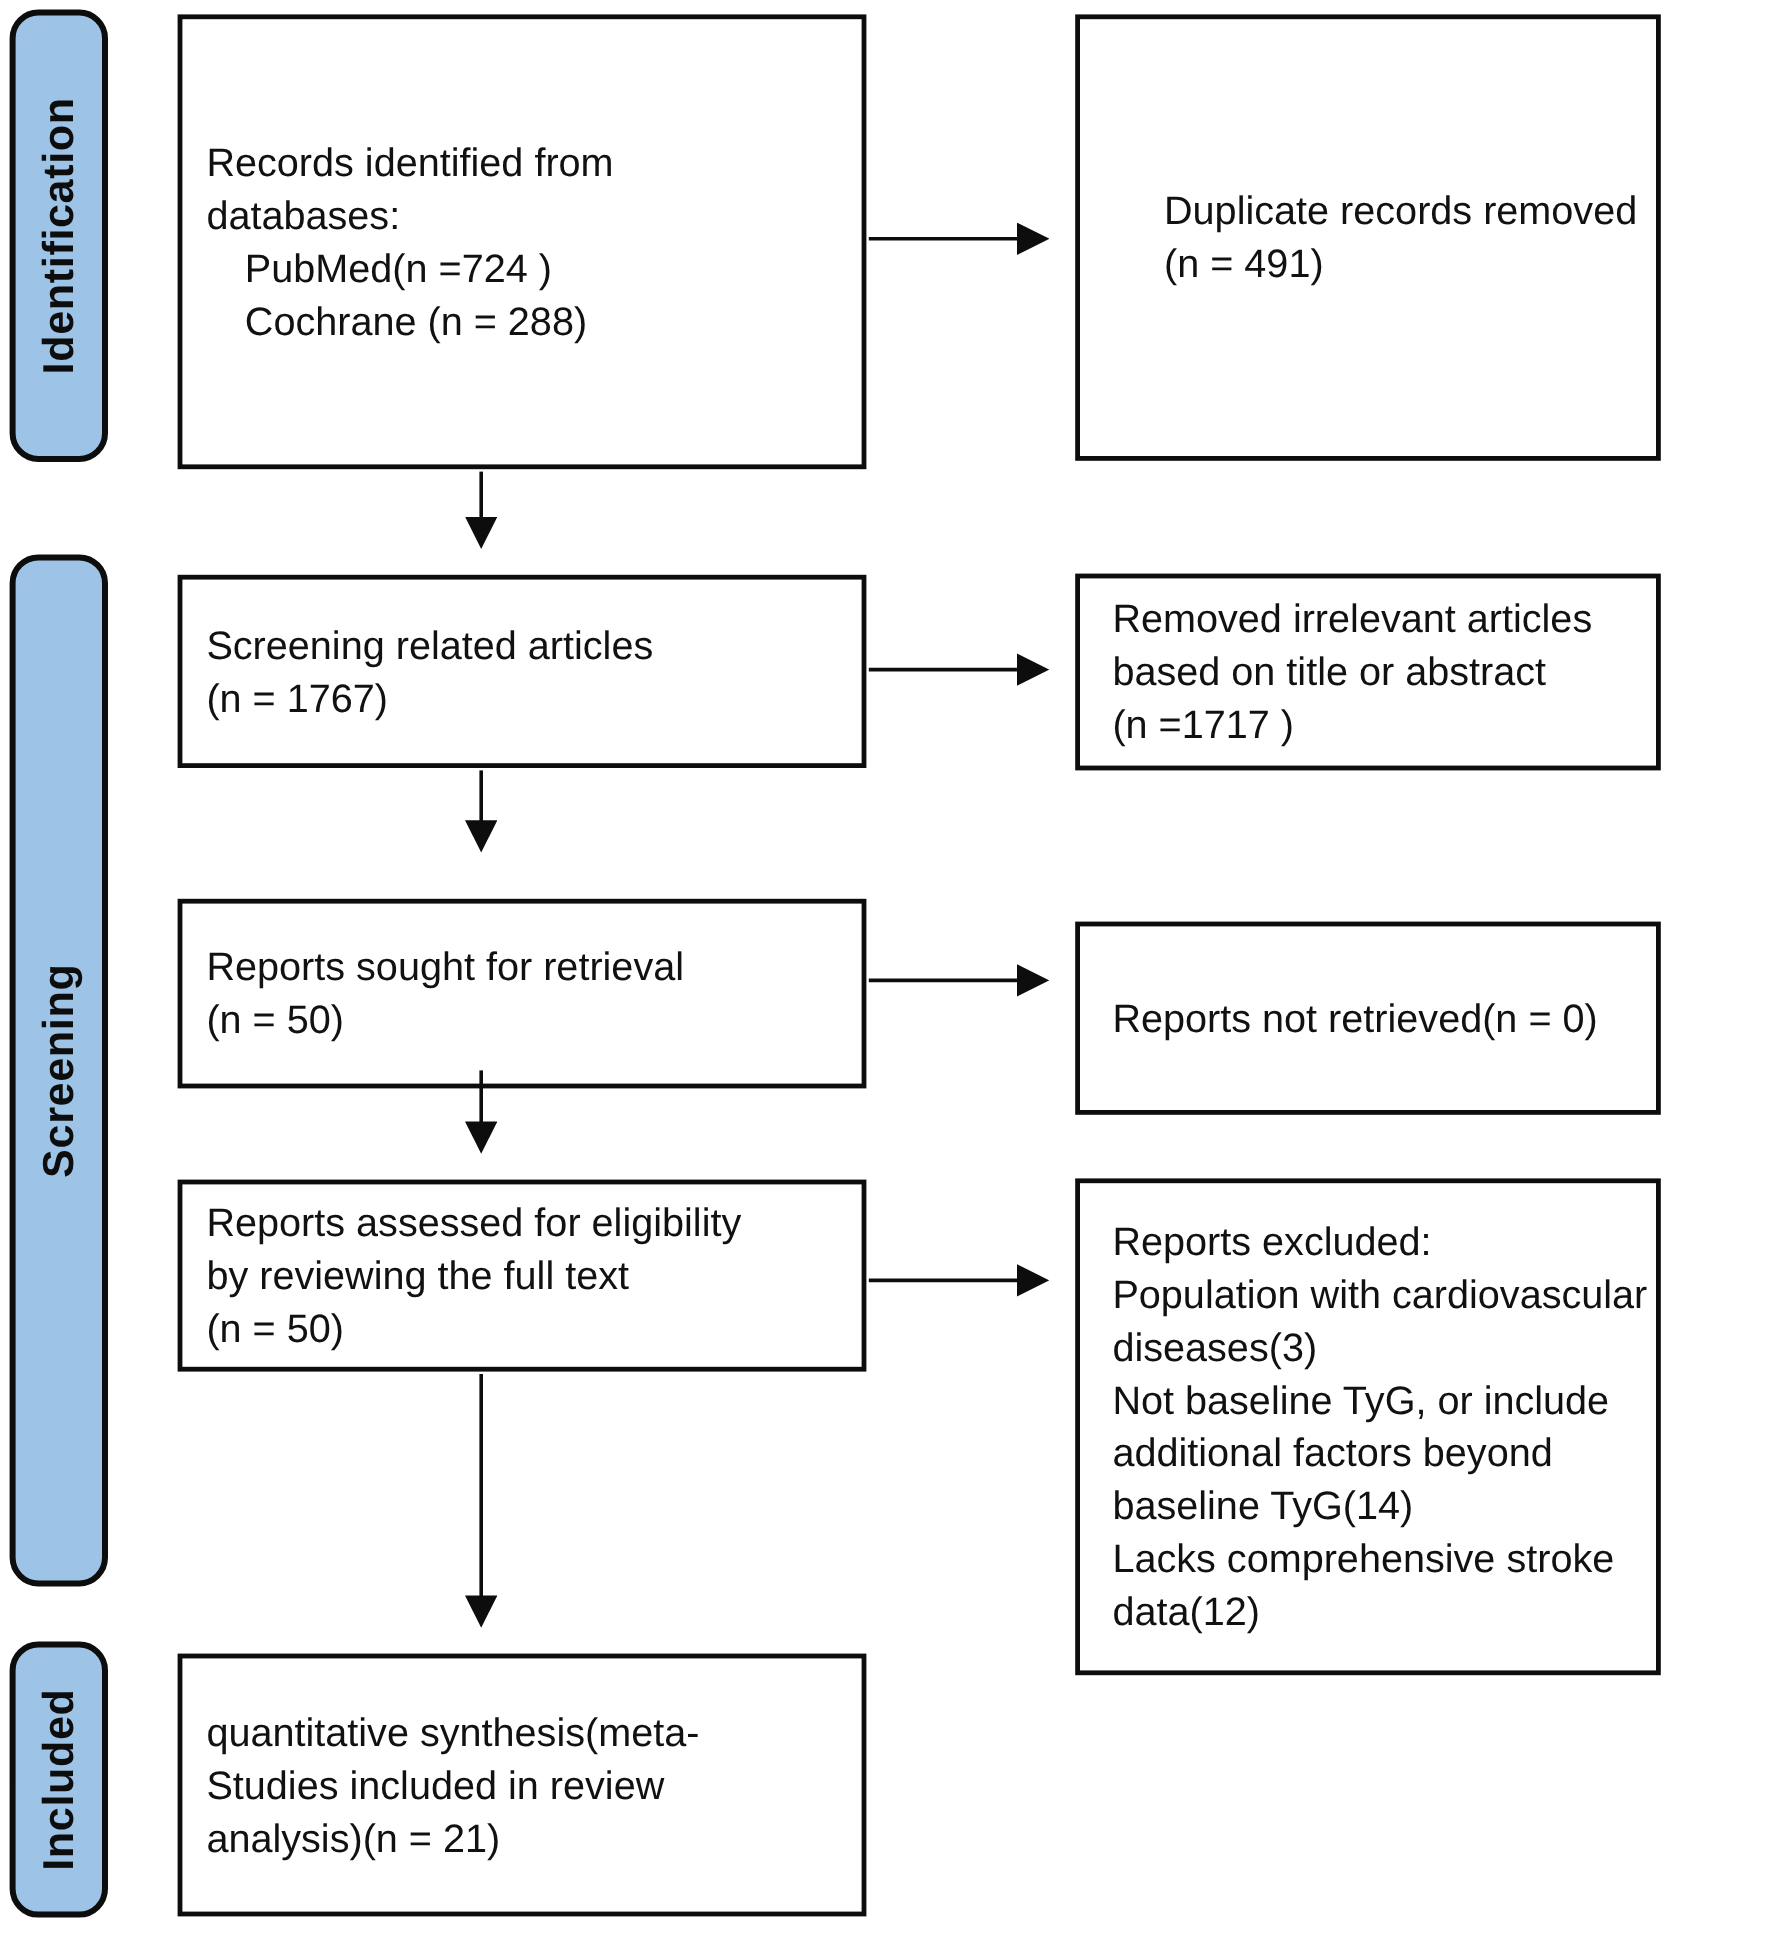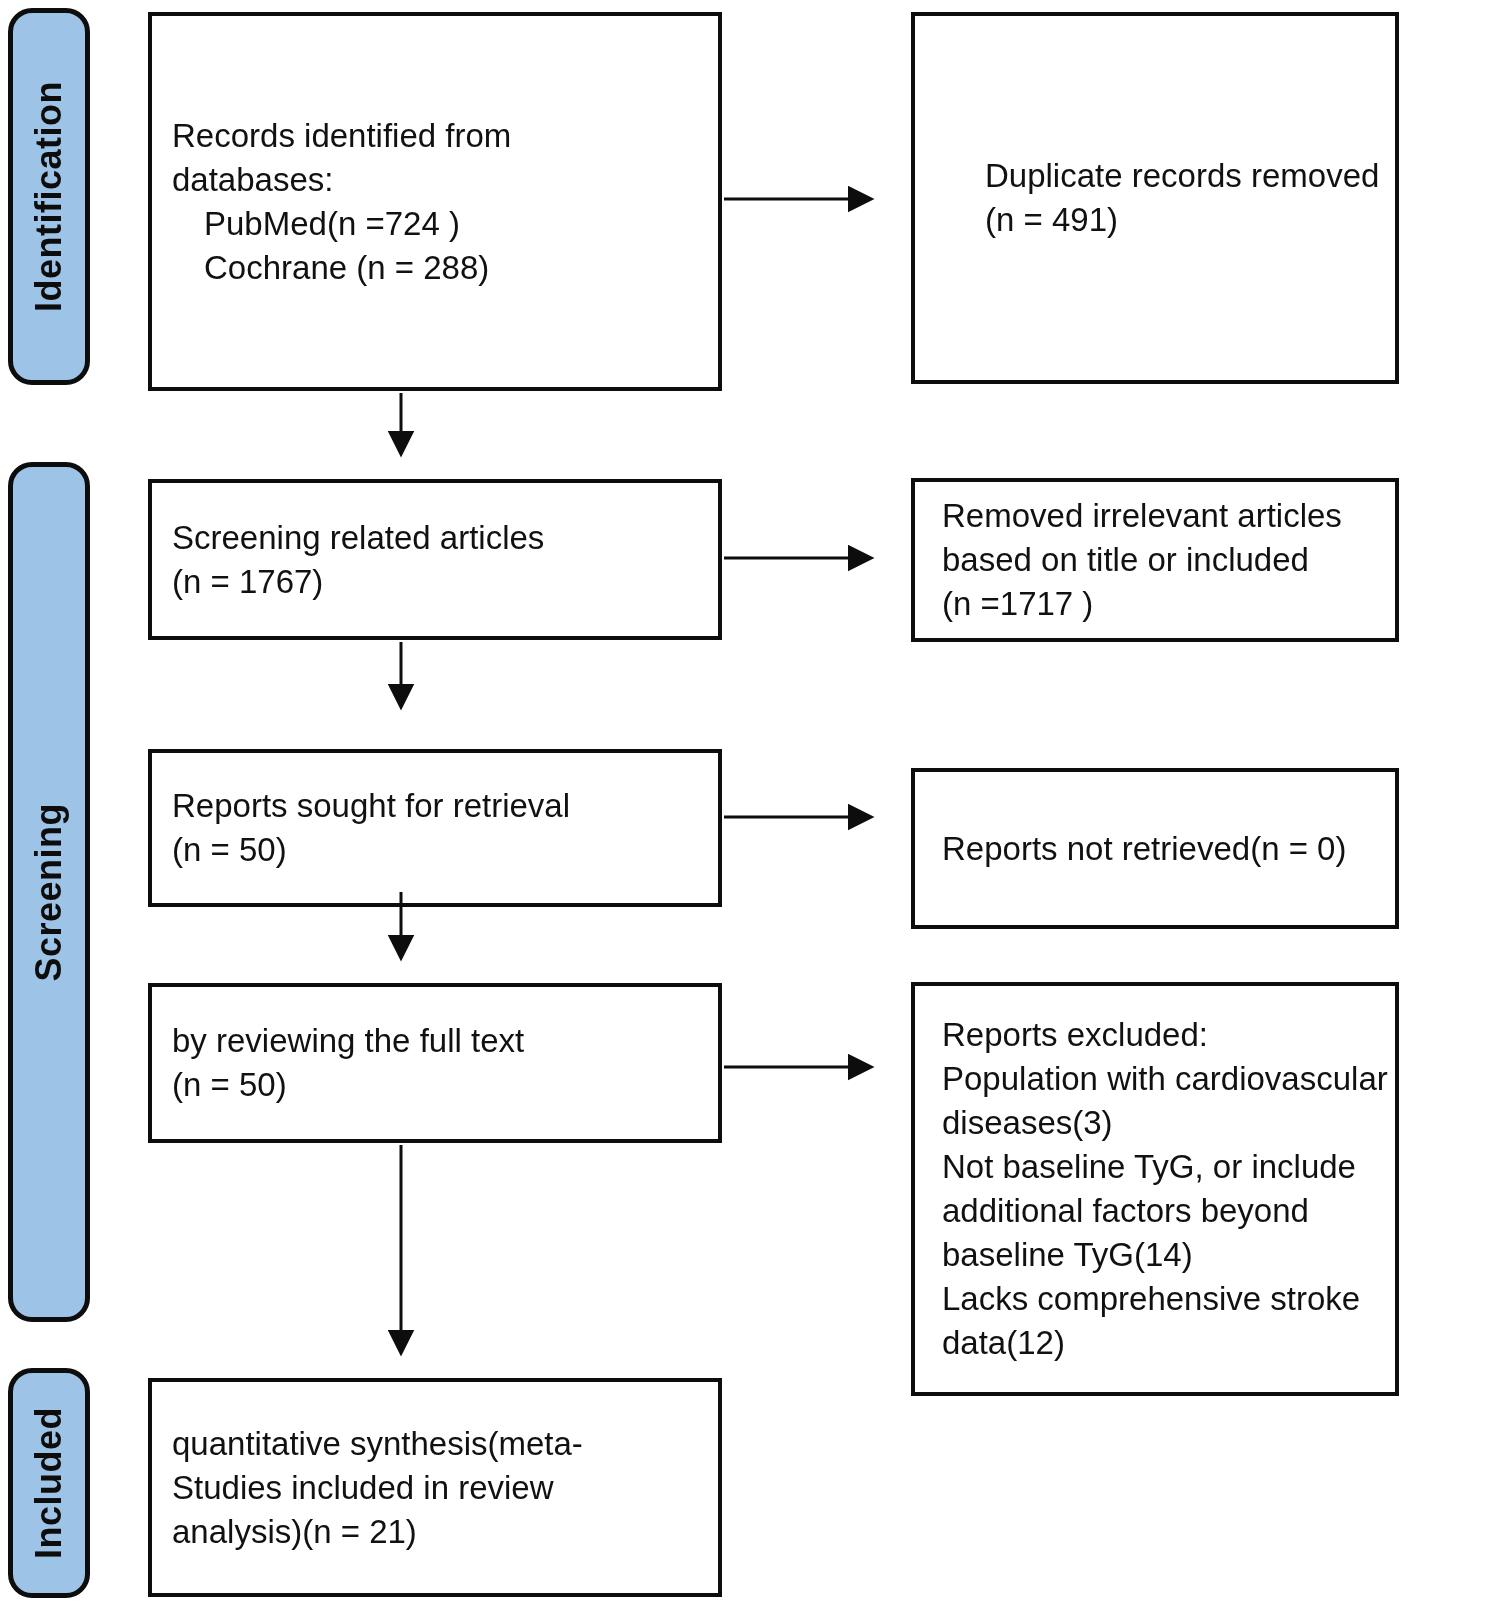--- a/index.html
+++ b/index.html
@@ -44,21 +44,21 @@
     position: absolute;
     background: #ffffff;
     border: 4px solid #0d0d0d;
     display: flex;
     flex-direction: column;
     justify-content: center;
     font-size: 33px;
     line-height: 44px;
   }
   .left-box  { left: 148px; width: 574px; padding-left: 20px; padding-right: 10px; }
-  .right-box { left: 896px; width: 488px; padding-left: 27px; padding-right: 6px; margin-left: 15px; }
+  .right-box { left: 896px; width: 488px; padding-left: 27px; padding-right: 6px; }
 
   #box-records   { top: 12px;   height: 379px; }
   #box-screening { top: 479px;  height: 161px; }
   #box-sought    { top: 732px;  height: 158px; margin-top: 17px; }
   #box-assessed  { top: 983px;  height: 160px; }
   #box-included  { top: 1378px; height: 219px; }
 
   #box-duplicates   { top: 12px;  height: 372px; padding-left: 70px; }
   #box-irrelevant   { top: 478px; height: 164px; }
   #box-notretrieved { top: 768px; height: 161px; }
@@ -103,38 +103,39 @@
     <div class="line">Screening related articles</div>
     <div class="line">(n = 1767)</div>
   </div>
 
   <div class="box left-box" id="box-sought">
     <div class="line">Reports sought for retrieval</div>
     <div class="line">(n = 50)</div>
   </div>
 
   <div class="box left-box" id="box-assessed">
+    <div class="line">Reports assessed for eligibility</div>
     <div class="line">by reviewing the full text</div>
     <div class="line">(n = 50)</div>
   </div>
 
   <div class="box left-box" id="box-included">
     <div class="line">quantitative synthesis(meta-</div>
     <div class="line">Studies included in review</div>
     <div class="line">analysis)(n = 21)</div>
   </div>
 
   <div class="box right-box" id="box-duplicates">
     <div class="line">Duplicate records removed</div>
     <div class="line">(n = 491)</div>
   </div>
 
   <div class="box right-box" id="box-irrelevant">
     <div class="line">Removed irrelevant articles</div>
-    <div class="line">based on title or included</div>
+    <div class="line">based on title or abstract</div>
     <div class="line">(n =1717 )</div>
   </div>
 
   <div class="box right-box" id="box-notretrieved">
     <div class="line">Reports not retrieved(n = 0)</div>
   </div>
 
   <div class="box right-box" id="box-excluded">
     <div class="line">Reports excluded:</div>
     <div class="line">Population with cardiovascular</div>

